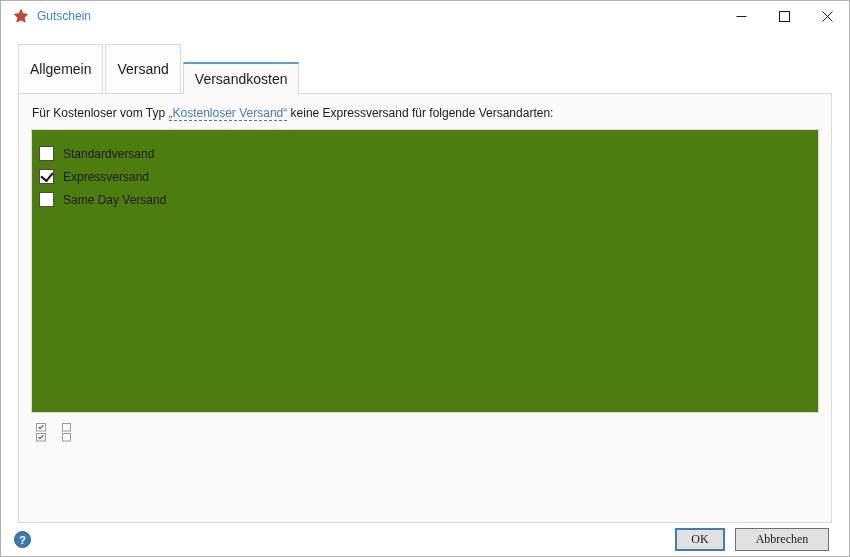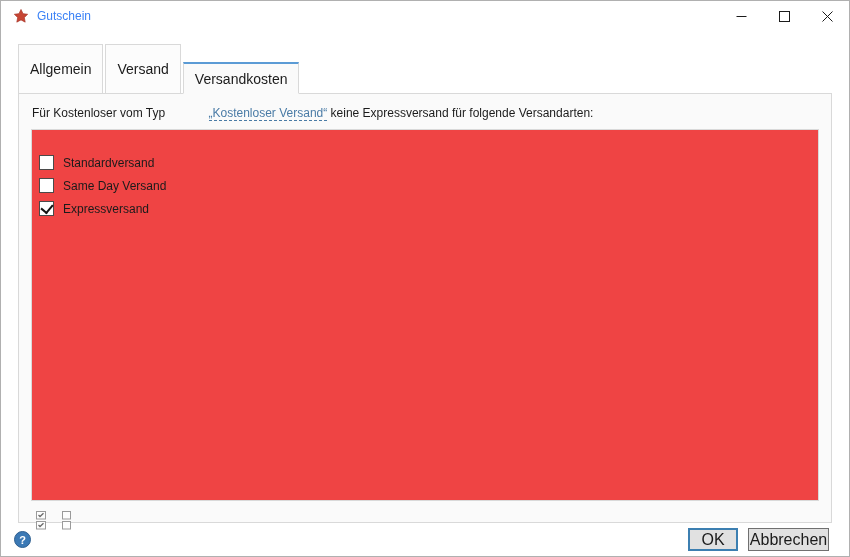--- a/index.html
+++ b/index.html
@@ -30,24 +30,24 @@
     border-top:2px solid #5b9bd5;
     border-bottom:1px solid #fafafa;
     padding-top:7px; padding-bottom:6px;
   }
   
   .panel {
     margin:0 17px; border:1px solid #d9d9d9; background:#fafafa;
     height:430px; flex:none; padding:9px 12px 0 12px; position:relative; z-index:1;
   }
   .instruction { font-size:12px; color:#1b1b1b; margin:3px 1px 9px 1px; }
-  .inline-link { color:#4a7ba6; border-bottom:1px dashed #4a7ba6; cursor:pointer;margin-left:40px; }
+  .inline-link { color:#4a7ba6; border-bottom:1px dashed #4a7ba6; cursor:pointer; }
   .listbox {
-    border:1px solid #d9d9d9; background:#ef4444;
-    height:372px; overflow:hidden; padding-top:21px;
+    border:1px solid #d9d9d9; background:#4d7c0f;
+    height:284px; overflow:hidden; padding-top:12px;
   }
   .option-row { display:flex; align-items:center; height:23px; padding-left:7px; font-size:12px; color:#1b1b1b; }
   .cb {
     appearance:none; -webkit-appearance:none;
     width:15px; height:15px; border:1px solid #4a4a4a; background:#fff;
     margin:0 9px 0 0; position:relative; flex:none; cursor:default;
   }
   .cb:checked::after {
     content:""; position:absolute; left:3px; top:0px;
     width:6px; height:9px;
@@ -59,27 +59,27 @@
   
   .bottombar { flex:1; display:flex; align-items:center; padding:0 20px 0 13px; }
   .help-btn {
     width:17px; height:17px; border-radius:50%;
     background:#3b79b5; border:1px solid #2e5f90;
     color:#ffffff; font-size:11px; font-weight:bold;
     display:flex; align-items:center; justify-content:center; cursor:default;
   }
   .btn-group { margin-left:auto; display:flex; gap:10px; }
   .btn {
-    height:23px; font-size:16px; color:#1b1b1b;
+    height:23px; font-size:12px; color:#1b1b1b;
     background:#e1e1e1; border:1px solid #707070;
     display:flex; align-items:center; justify-content:center;
-    font-family:Liberation Sans, sans-serif; cursor:default; padding:0 6px;
+    font-family:Liberation Serif, serif; cursor:default; padding:0 6px;
   }
   .btn-ok { width:50px; border:2px solid #3c7fb1; }
-  .btn-cancel { width:81px; }
+  .btn-cancel { width:94px; }
 </style>
 </head>
 <body>
 
 <div class="window">
 
   <div class="titlebar">
     <span class="titlebar-icon">
       <svg width="14" height="14" viewBox="0 0 13 13">
         <polygon points="6.5,0.4 8.4,4.3 12.7,4.9 9.6,7.9 10.4,12.2 6.5,10.1 2.6,12.2 3.4,7.9 0.3,4.9 4.6,4.3" fill="#c74634" stroke="#a53125" stroke-width="0.6"></polygon>
@@ -116,26 +116,26 @@
     <div class="instruction">
       <span>Für Kostenloser vom Typ </span><span class="inline-link">„Kostenloser Versand“</span><span> keine Expressversand für folgende Versandarten:</span>
     </div>
 
     <div class="listbox">
       <div class="option-row">
         <input type="checkbox" class="cb" style="">
         <span>Standardversand</span>
       </div>
       <div class="option-row">
+        <input type="checkbox" class="cb" checked="" style="">
+        <span>Expressversand</span>
+      </div>
+      <div class="option-row">
         <input type="checkbox" class="cb" style="">
         <span>Same Day Versand</span>
-      </div>
-      <div class="option-row">
-        <input type="checkbox" class="cb" checked="" style="">
-        <span>Expressversand</span>
       </div>
     </div>
 
     <div class="list-tools">
       <div class="tool-btn">
         <svg width="13" height="21" viewBox="0 0 13 21">
           <rect x="1.5" y="1.5" width="9" height="7.5" fill="#fdfdfd" stroke="#9a9a9a" stroke-width="1"></rect>
           <path d="M3.5 5 L5 6.5 L8.5 3.2" fill="none" stroke="#6b6b6b" stroke-width="1.3"></path>
           <rect x="1.5" y="11.5" width="9" height="7.5" fill="#fdfdfd" stroke="#9a9a9a" stroke-width="1"></rect>
           <path d="M3.5 15 L5 16.5 L8.5 13.2" fill="none" stroke="#6b6b6b" stroke-width="1.3"></path>

